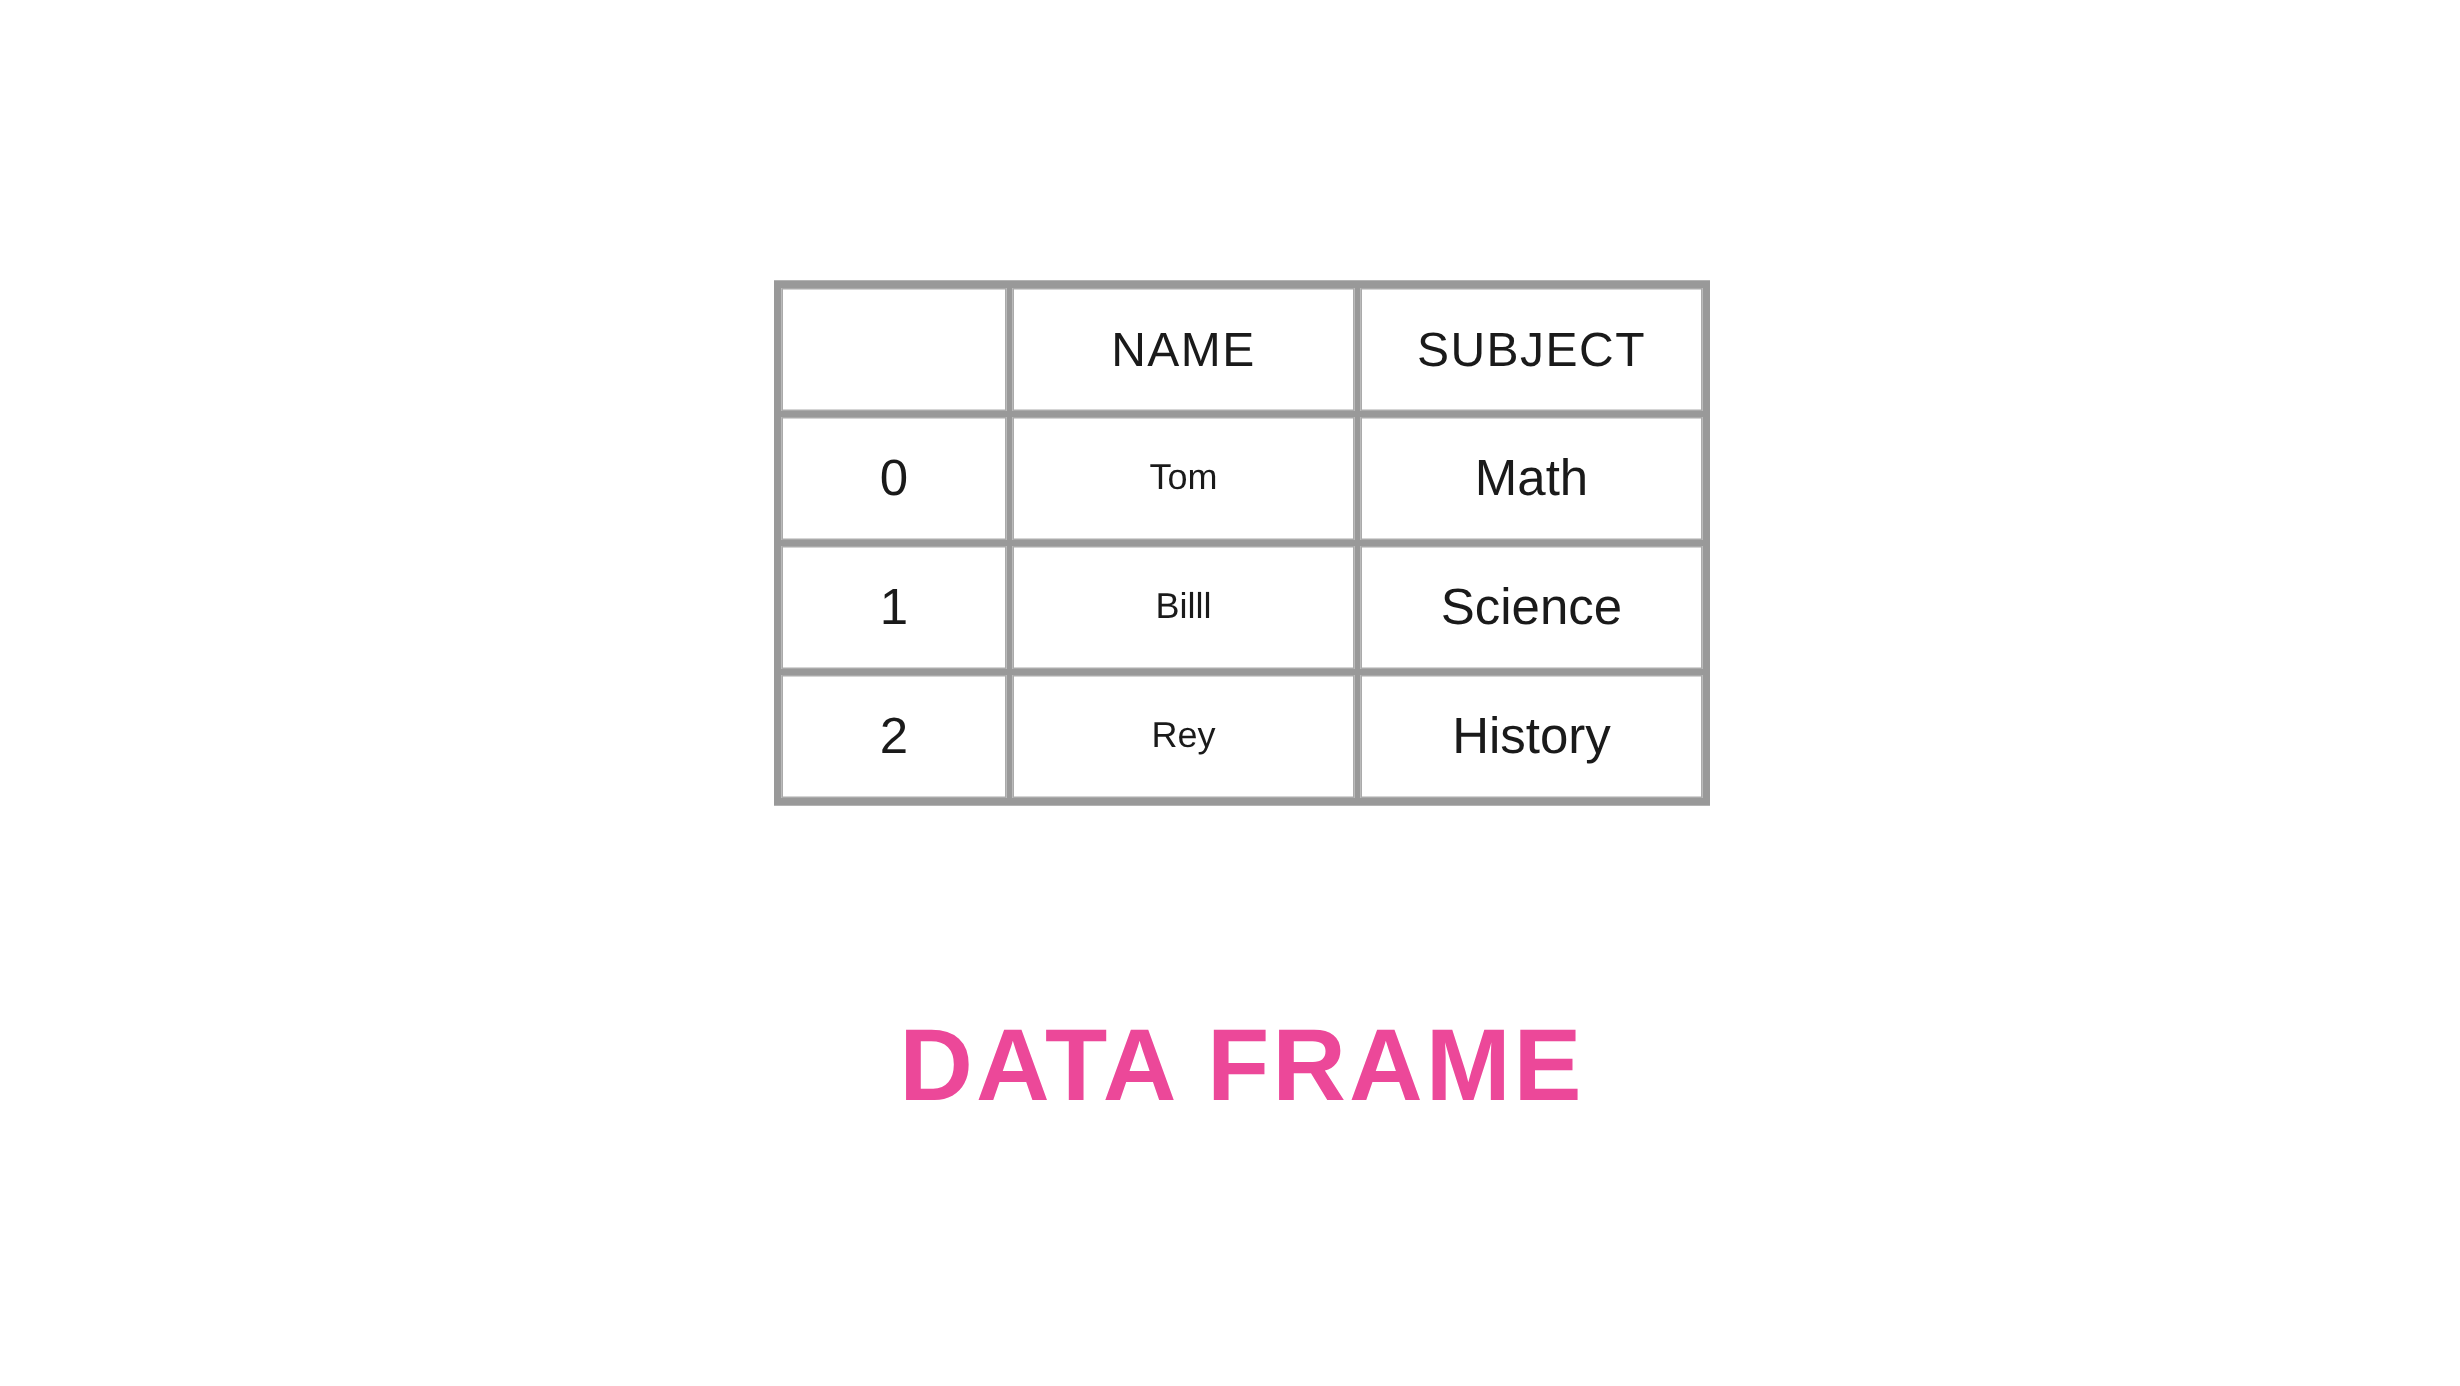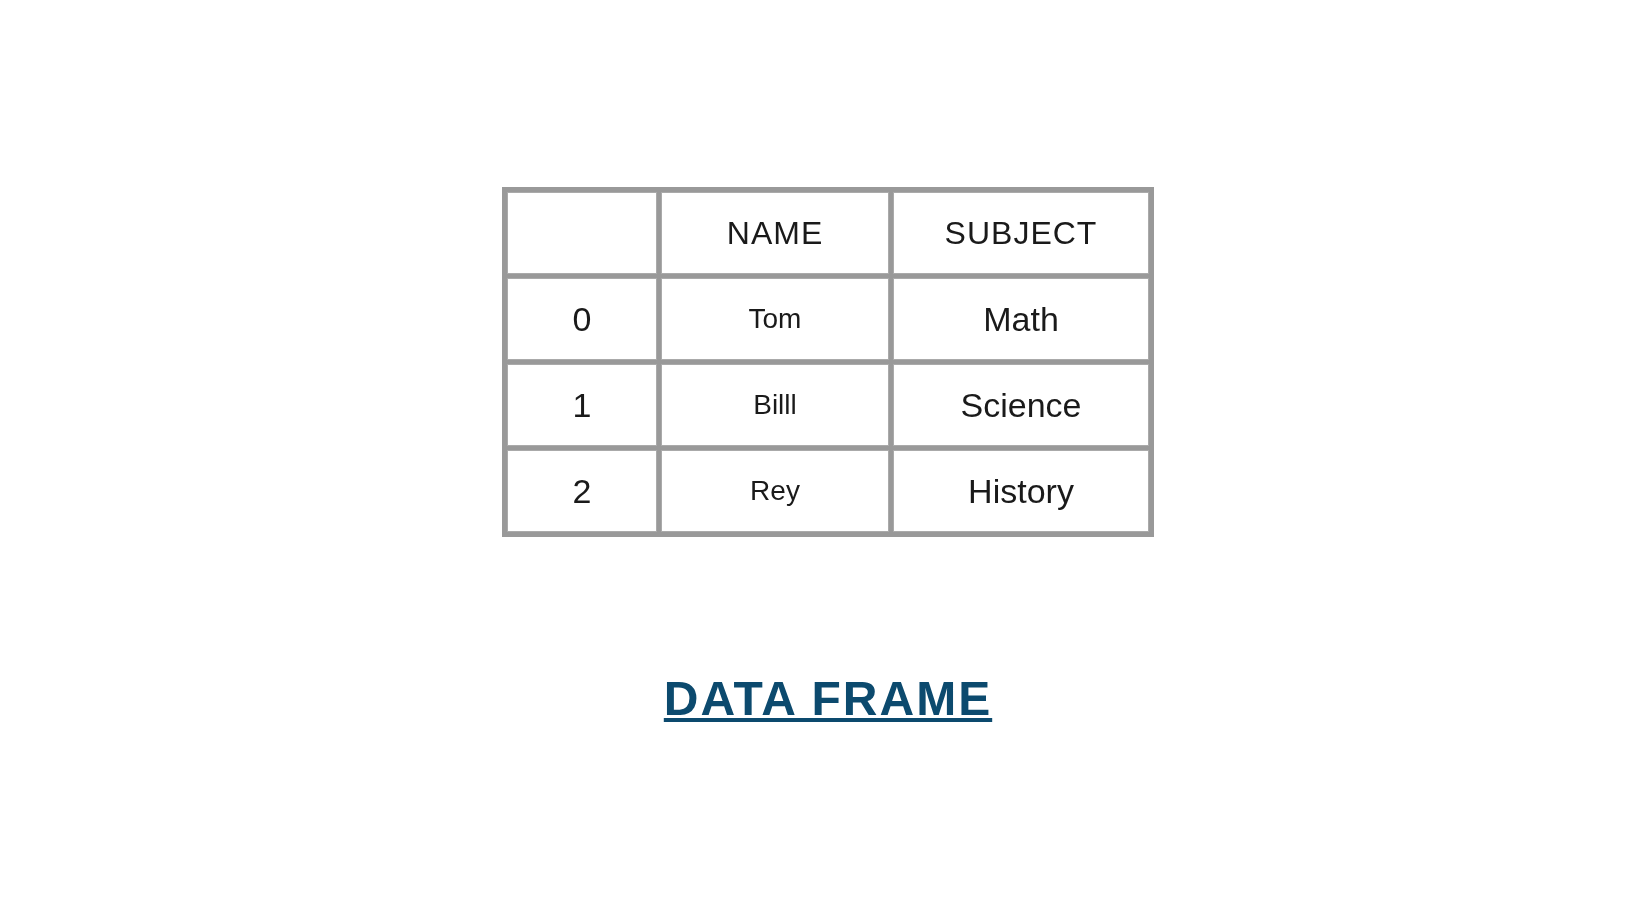--- a/index.html
+++ b/index.html
@@ -33,39 +33,38 @@
       border: 1px solid #aaa;
     }
     .col-index {
       width: 150px;
       height: 82px;
       font-size: 34px;
     }
     .col-name {
       width: 228px;
       height: 82px;
-      font-size: 28px;
+      font-size: 24px;
     }
     .col-subject {
-      width: 256px;
+      width: 228px;
       height: 82px;
       font-size: 34px;
     }
     .header-row td, .header-row th {
       font-size: 32px;
       letter-spacing: 1px;
     }
     .page-title {
       margin-top: 130px;
-      font-size: 48px;
+      font-size: 68px;
       font-weight: 800;
       letter-spacing: 2px;
-      color: #0c4a6e;
+      color: #ec4899;
       font-family: "Arial Black", "Segoe UI", Arial, sans-serif;
-      text-decoration: underline;
     }
   </style>
 </head>
 <body>
 
 <table class="dataframe-table">
   <tbody>
       <tr class="header-row">
     <th class="col-index"></th>
     <th class="col-name">NAME</th>

